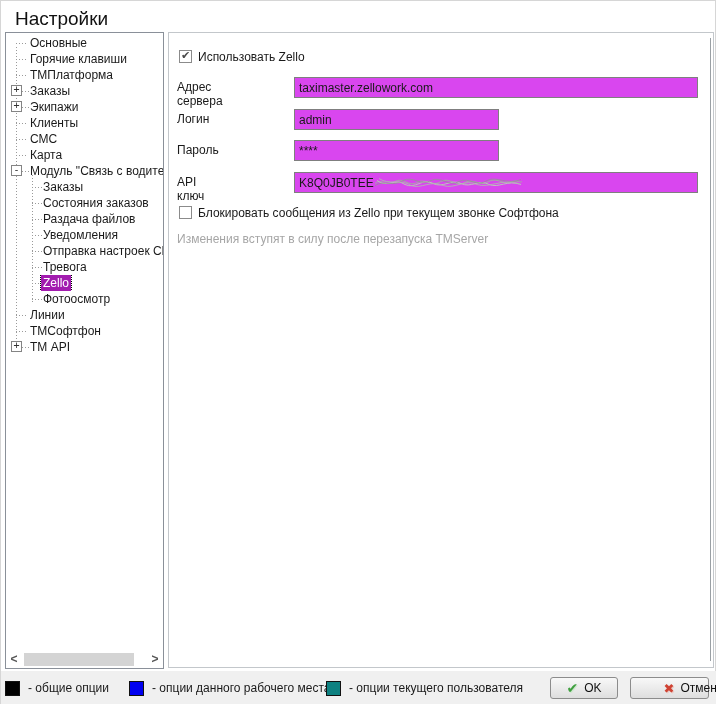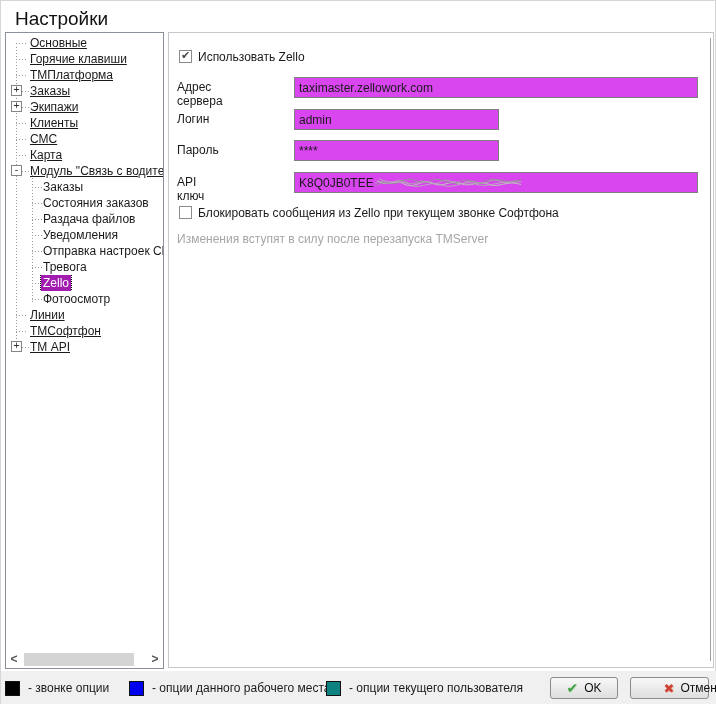--- a/index.html
+++ b/index.html
@@ -15,21 +15,21 @@
   .spine{position:absolute;width:1px;background:repeating-linear-gradient(to bottom,#9a9a9a 0 1px,transparent 1px 3px);}
   .spine-main{left:10px;top:12px;height:304px;}
   .spine-child{left:26px;top:140px;height:128px;}
   .trow{height:16px;line-height:16px;position:relative;white-space:nowrap;overflow:hidden;cursor:default;}
   .tick{position:absolute;top:8px;height:1px;
         background:repeating-linear-gradient(to right,#9a9a9a 0 1px,transparent 1px 3px);}
   .l0 .tick{left:10px;width:12px;}
   .l1 .tick{left:26px;width:12px;}
   .hasbox .tick{left:16px;width:7px;}
   .tlabel{display:inline-block;padding:0 2px;}
-  .l0 .tlabel{margin-left:22px;text-decoration:underline;}
+  .l0 .tlabel{margin-left:22px;}
   .l1 .tlabel{margin-left:35px;}
   .sel{background:#a21caf;color:#fff;outline:1px dotted #000;}
   .expander{position:absolute;left:5px;top:2px;width:11px;height:11px;box-sizing:border-box;
       border:1px solid #848484;background:#fff;font-size:10px;line-height:8px;text-align:center;
       color:#333;z-index:2;font-family:"DejaVu Sans Mono",monospace;}
 
   
   .hscroll{position:absolute;left:0;bottom:0;width:100%;height:17px;background:#fff;}
   .sb-arrow{position:absolute;top:0;width:16px;height:17px;text-align:center;line-height:16px;
       color:#555;font-size:12px;font-weight:bold;cursor:default;}
@@ -147,21 +147,21 @@
     <div class="cb-row cb-row2">
       <span class="cbx"></span><span>Блокировать сообщения из Zello при текущем звонке Софтфона</span>
     </div>
 
     <div class="hint">Изменения вступят в силу после перезапуска TMServer</div>
   </div>
 
   <div class="bottombar">
     <div class="legend-item leg1">
       <span class="swatch" style="background: rgb(0, 0, 0);"></span>
-      <span>- звонке опции</span>
+      <span>- общие опции</span>
     </div>
     <div class="legend-item leg2">
       <span class="swatch" style="background: rgb(0, 0, 240);"></span>
       <span>- опции данного рабочего места</span>
     </div>
     <div class="legend-item leg3">
       <span class="swatch" style="background: rgb(14, 129, 129);"></span>
       <span>- опции текущего пользователя</span>
     </div>
 

